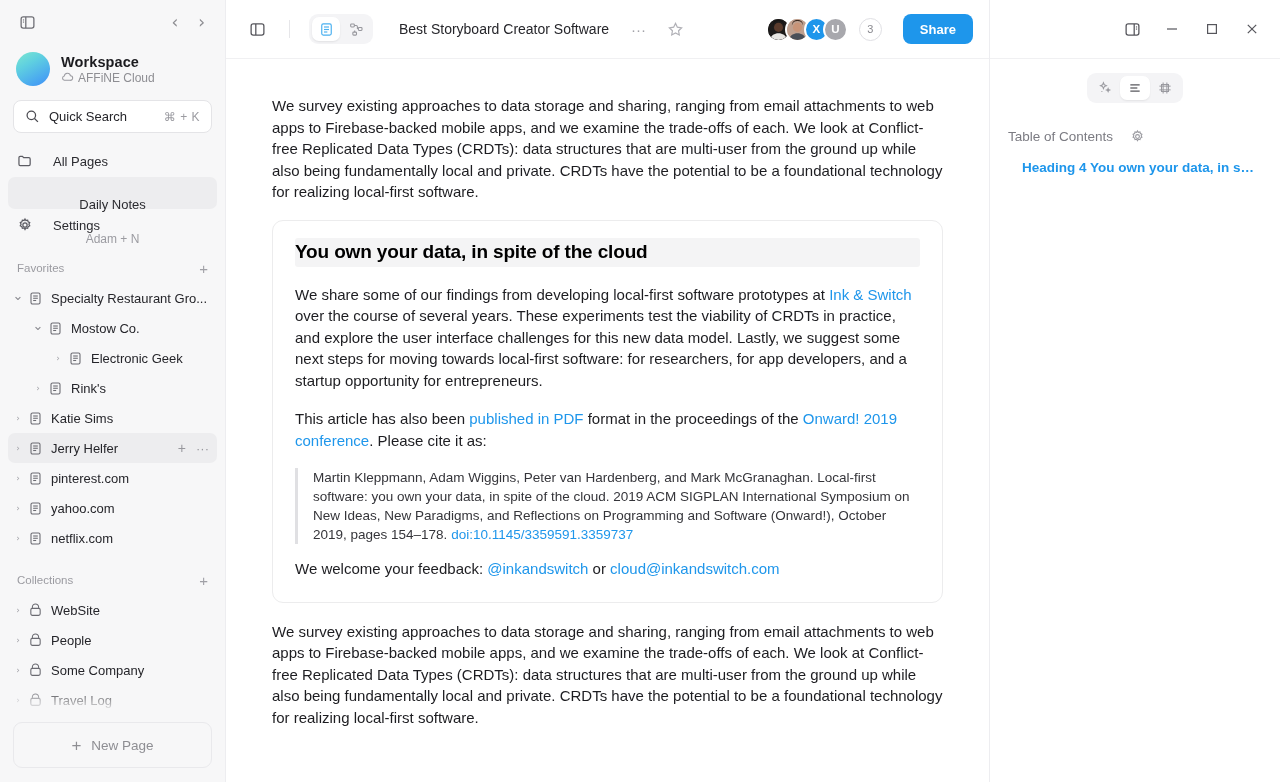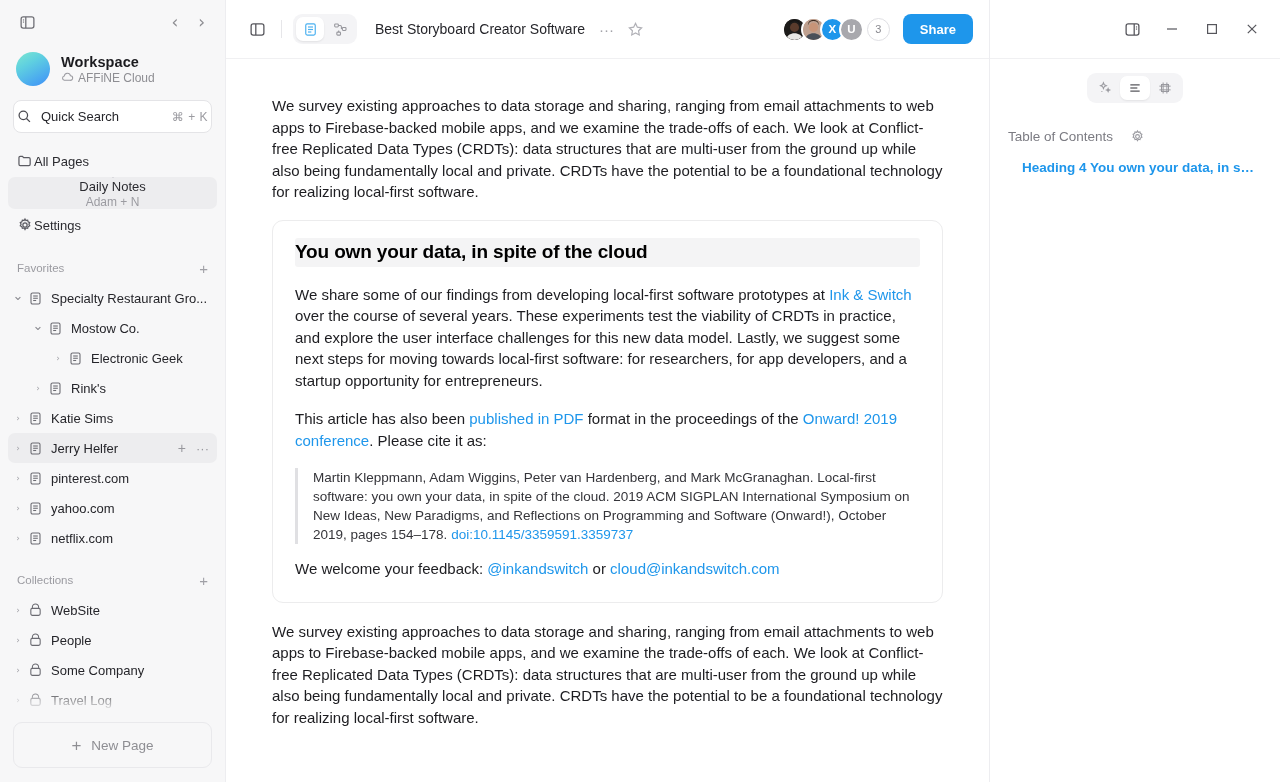--- a/index.html
+++ b/index.html
@@ -43,29 +43,29 @@
   }
   .ws-txt { display: flex; flex-direction: column; gap: 1px; }
   .ws-name { font-size: 14.5px; font-weight: 700; color: #1b1b1f; letter-spacing: .1px;}
   .ws-sub { font-size: 12px; color: #8e8e93; display: flex; align-items: center; gap: 4px; }
 
   .quick-search {
     margin: 4px 13px 0 13px; height: 33px;
     border: 1px solid #e4e4e7; border-radius: 8px;
     background: #fff;
     display: flex; align-items: center; gap: 9px;
-    padding: 0 3px; cursor: pointer;
+    padding: 0 11px; cursor: pointer;
   }
   .qs-label { font-size: 13px; color: #26262b; flex: 1; font-weight: 500;}
   .qs-kbd { font-size: 12px; color: #9b9ba1; letter-spacing: .5px;}
 
   .nav-list { margin-top: 12px; padding: 0 8px; }
   .nav-item {
     height: 32px; border-radius: 7px; display: flex; align-items: center;
-    gap: 1px; padding: 0 9px; cursor: pointer; color: #3c3c42;
+    gap: 20px; padding: 0 9px; cursor: pointer; color: #3c3c42;
   }
   .nav-item.active { background: #ededef; flex-direction: column; }
   .nav-label { font-size: 13px; flex: 1; color: #2b2b30; }
   .nav-kbd { font-size: 12px; color: #9b9ba1; }
 
   .section-head {
     display: flex; align-items: center; justify-content: space-between;
     padding: 0 17px 0 17px; height: 30px; margin-top: 12px;
   }
   .section-title { font-size: 11.5px; color: #9b9ba1; }
@@ -105,21 +105,21 @@
 
   
   .main {
     flex: 1 1 auto; height: 782px; background: #fff;
     display: flex; flex-direction: column; position: relative;
     border-left: 1px solid #ededf0;
   }
   .doc-header {
     height: 59px; display: flex; align-items: center;
     padding: 0 16px 0 18px; border-bottom: 1px solid #f0f0f2;
-    background: #fff; gap: 0;
+    background: #fff; gap: 8px;
   }
   .hdr-sep { width: 1px; height: 18px; background: #e6e6e9; margin: 0 11px; }
   .mode-switch {
     display: flex; background: #f4f4f6; border-radius: 9px; padding: 3px; gap: 2px;
   }
   .mode-btn {
     width: 28px; height: 24px; border-radius: 7px;
     display: flex; align-items: center; justify-content: center; cursor: pointer;
   }
   .mode-btn.active { background: #fff; box-shadow: 0 1px 2px rgba(0,0,0,.08); }

